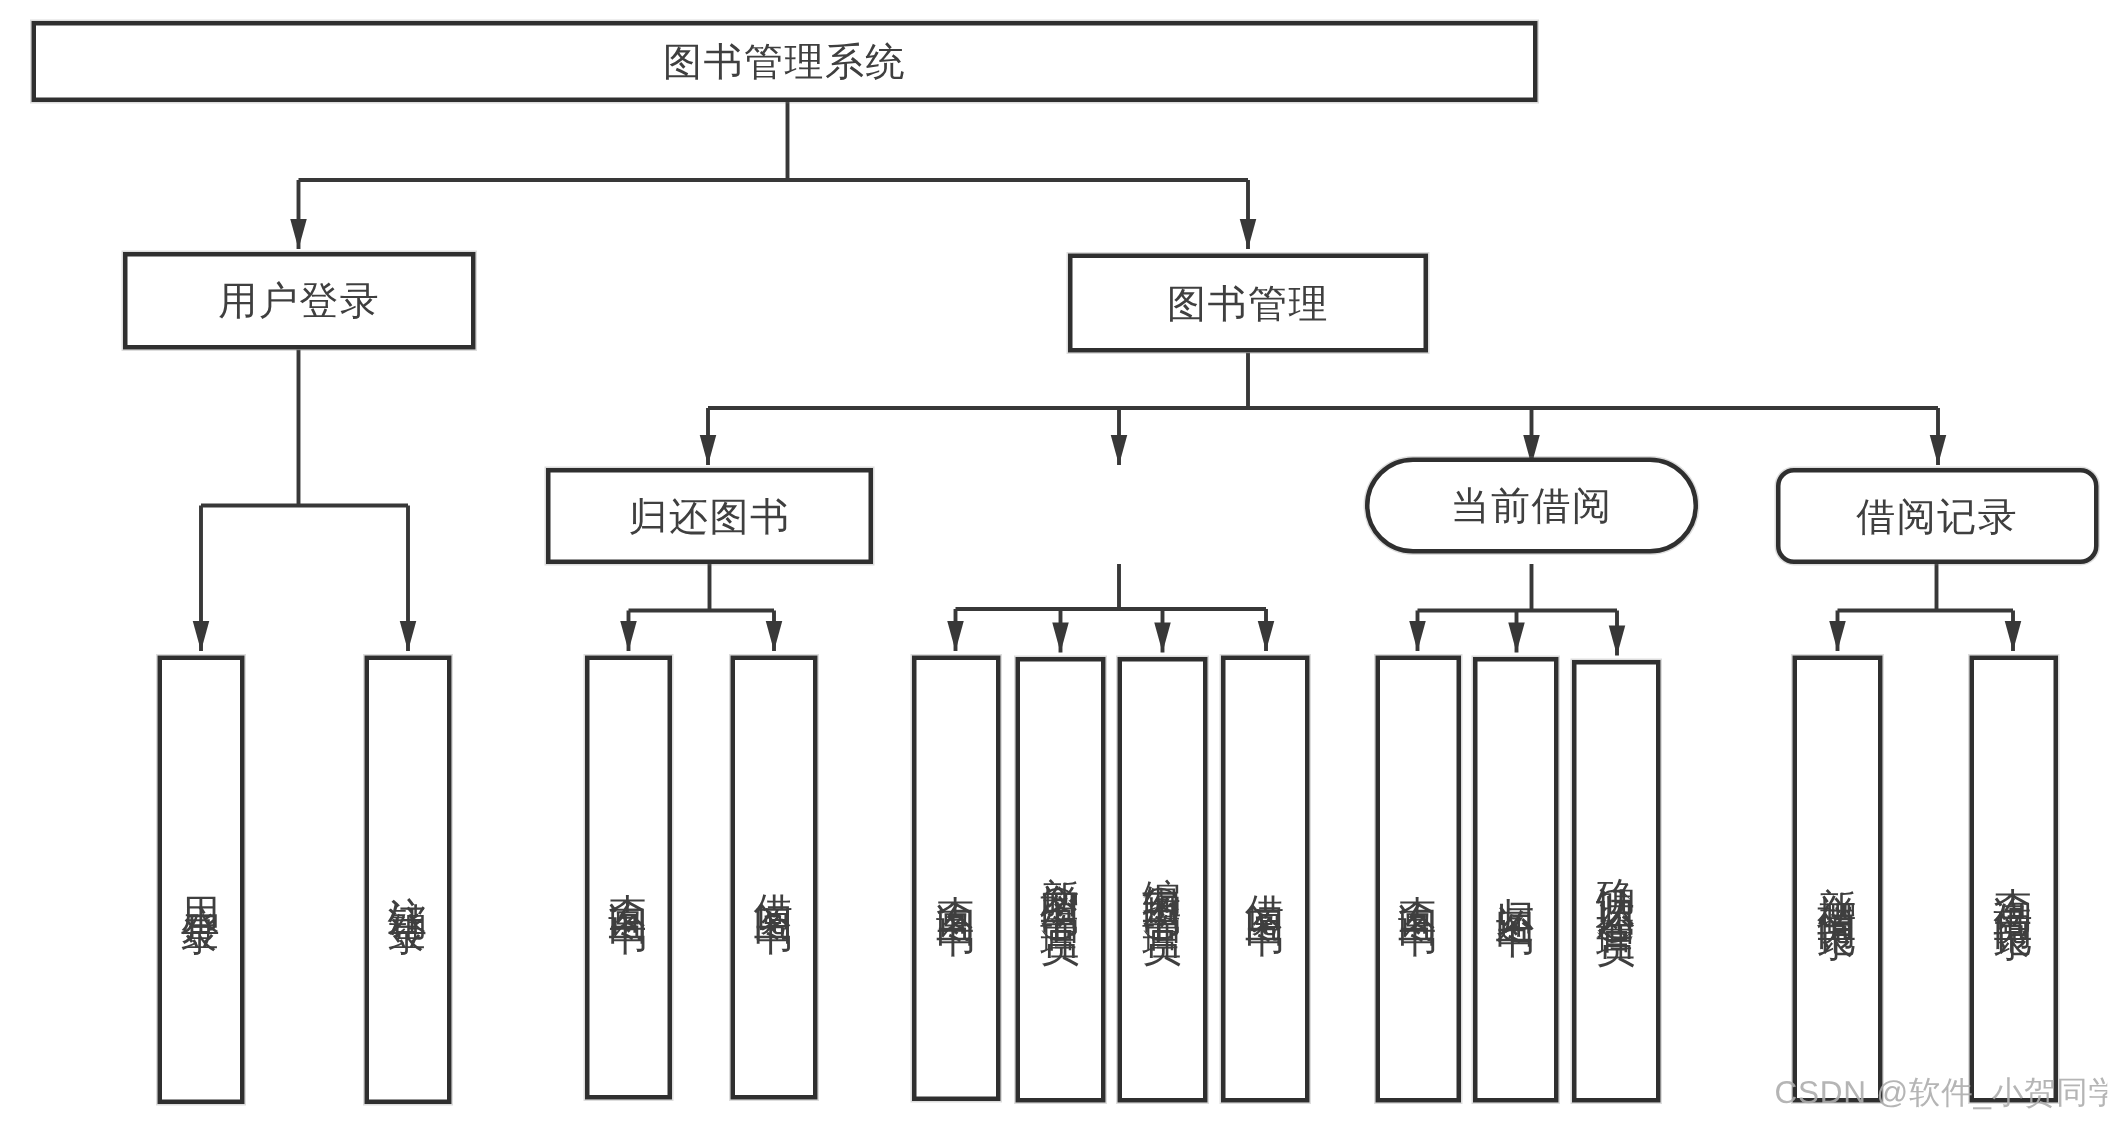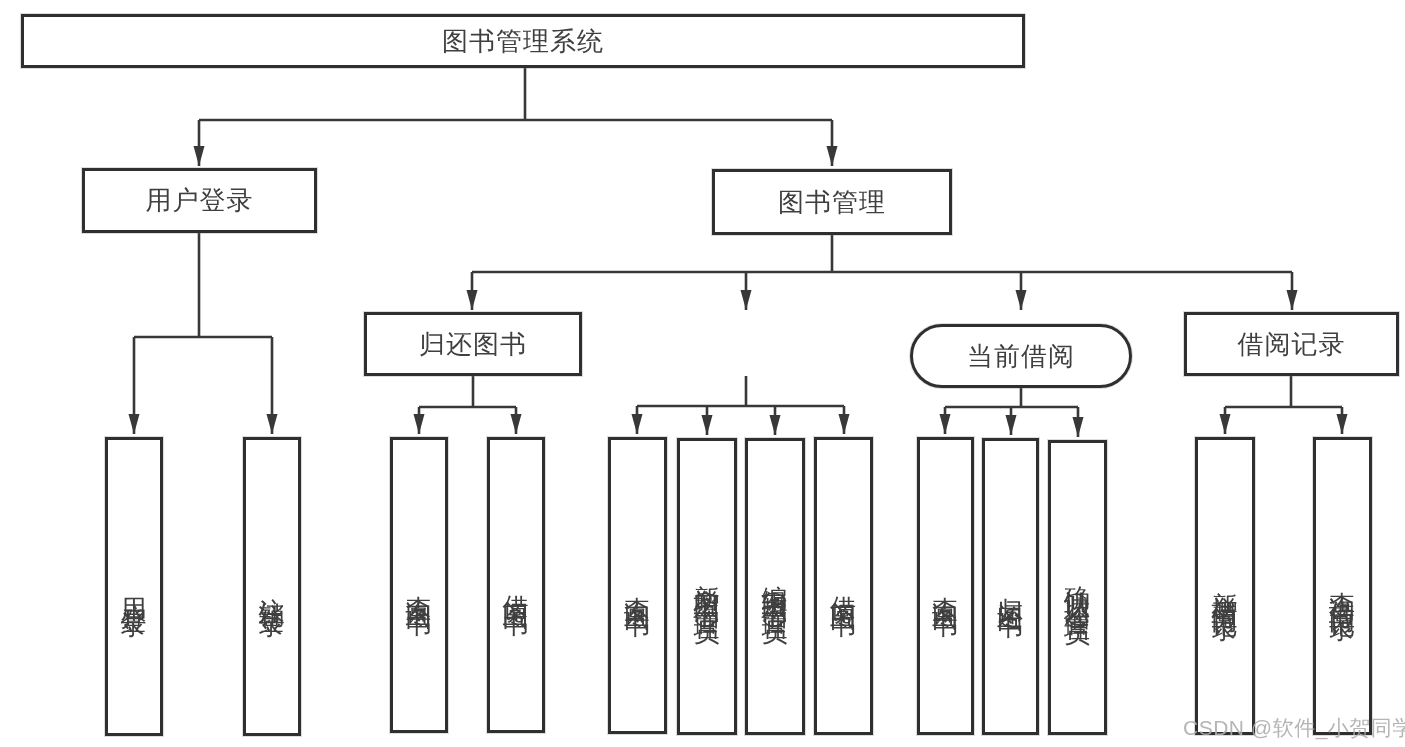--- a/index.html
+++ b/index.html
@@ -118,22 +118,22 @@
     <path class="drop" marker-end="url(#arrowhead)" d="M1225,407 V434"></path>
     <path class="drop" marker-end="url(#arrowhead)" d="M1342,407 V434"></path>
   </svg>
 
   <div class="box hbox" style="left:21px; top:14px; width:1004px; height:54px;">图书管理系统</div>
 
   <div class="box hbox" style="left:82px; top:168px; width:235px; height:65px;">用户登录</div>
   <div class="box hbox" style="left:712px; top:169px; width:240px; height:66px;text-align:center;">图书管理</div>
 
   <div class="box hbox" style="left:364px; top:312px; width:218px; height:64px;">归还图书</div>
-  <div class="box hbox" style="left:910px; top:324px; width:222px; height:64px;border-radius:32px;">当前借阅</div>
-  <div class="box hbox" style="left:1184px; top:312px; width:215px; height:64px;">借阅记录</div>
+  <div class="box hbox" style="left:910px; top:305px; width:222px; height:64px;border-radius:32px;">当前借阅</div>
+  <div class="box hbox" style="left:1184px; top:312px; width:215px; height:64px;border-radius:12px;">借阅记录</div>
 
   <div class="box" style="left:105px; top:437px; width:58px; height:299px;">
     <span class="vtext">用户登录</span>
   </div>
   <div class="box" style="left:243px; top:437px; width:58px; height:299px;">
     <span class="vtext">注销登录</span>
   </div>
 
   <div class="box" style="left:390px; top:437px; width:58px; height:296px;">
     <span class="vtext">查询图书</span>

